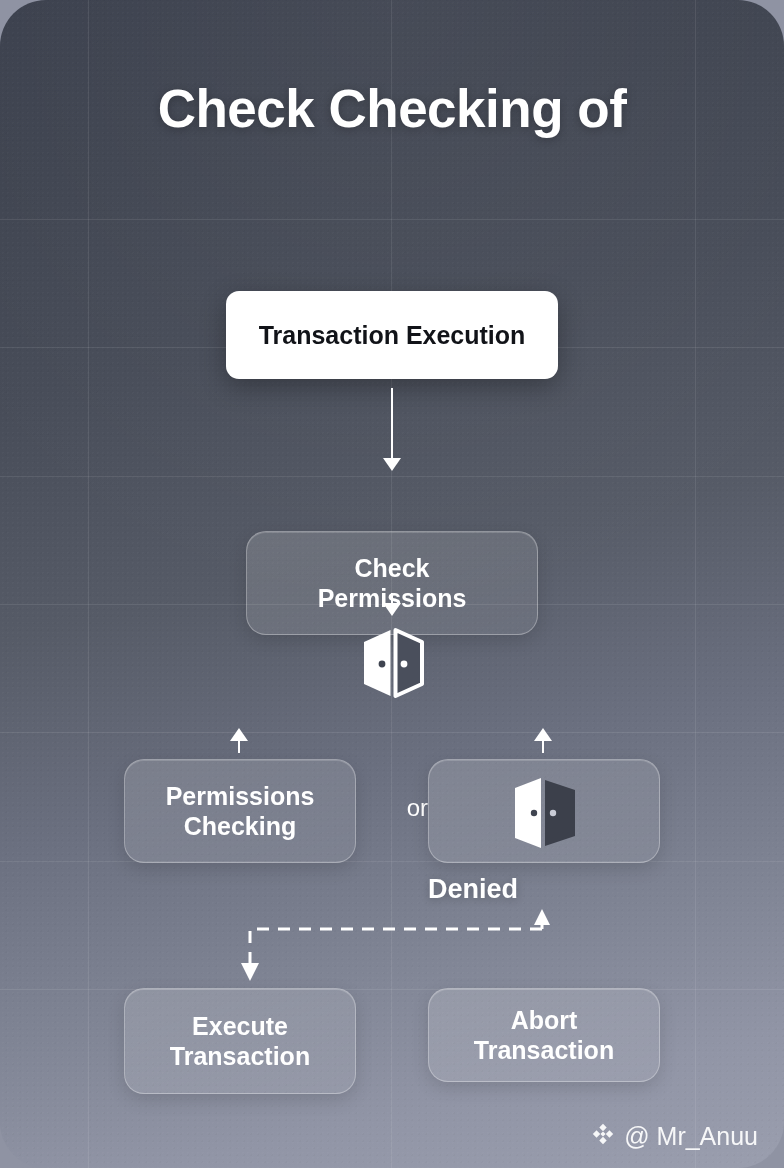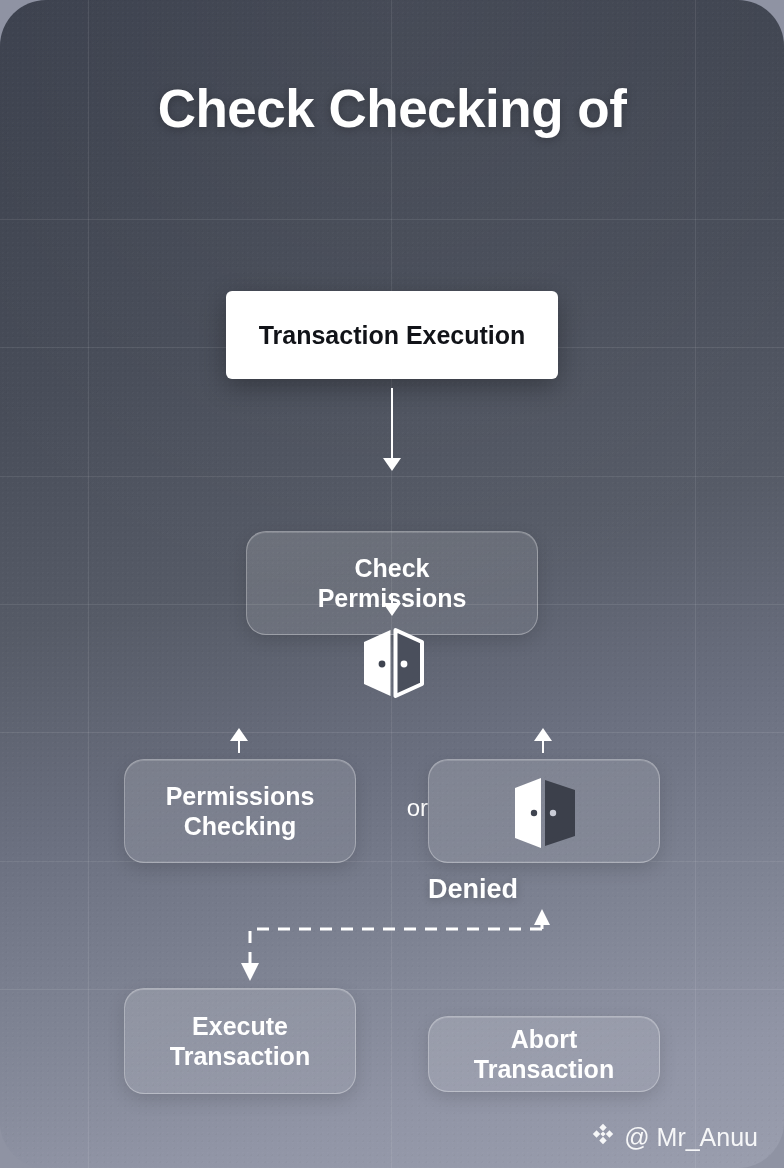--- a/index.html
+++ b/index.html
@@ -92,26 +92,26 @@
   }
   .node-glass {
     background: linear-gradient(160deg, rgba(255,255,255,0.15) 0%, rgba(255,255,255,0.07) 100%);
     border: 1px solid rgba(255,255,255,0.30);
     color: #ffffff;
     font-size: 25px;
     font-weight: bold;
     box-shadow: inset 0 1px 0 rgba(255,255,255,.16), 0 6px 18px rgba(0,0,0,.13);
   }
 
-  #node-transaction { left: 226px; top: 291px; width: 332px; height: 88px; border-radius: 6px; }
+  #node-transaction { left: 226px; top: 291px; width: 332px; height: 88px; border-radius: 13px; }
   #node-check       { left: 246px; top: 487px; width: 292px; height: 104px; margin-top: 44px; }
   #node-granted     { left: 124px; top: 759px; width: 232px; height: 104px; }
   #node-denied-box  { left: 428px; top: 759px; width: 232px; height: 104px; }
   #node-execute     { left: 124px; top: 988px; width: 232px; height: 106px; }
-  #node-abort       { left: 428px; top: 1016px; width: 232px; height: 76px; }
+  #node-abort       { left: 428px; top: 988px; width: 232px; height: 94px; }
 
   
   .conn { position: absolute; pointer-events: none; }
   .vline { position: absolute; width: 2px; background: #ffffff; }
   .arrow-down {
     position: absolute;
     width: 0; height: 0;
     border-left: 9px solid transparent;
     border-right: 9px solid transparent;
     border-top: 13px solid #ffffff;
@@ -159,21 +159,20 @@
     font-size: 27px;
     font-weight: bold;
     text-shadow: 0 2px 8px rgba(0,0,0,.22);
   }
 
   
   .watermark {
     position: absolute;
     right: 26px; bottom: 16px;
     display: flex;
-    align-items: center;
     gap: 9px;
     color: #ffffff;
     font-size: 25px;
     opacity: .92;
   }
 </style>
 </head>
 <body>
 
 <div id="stage">

